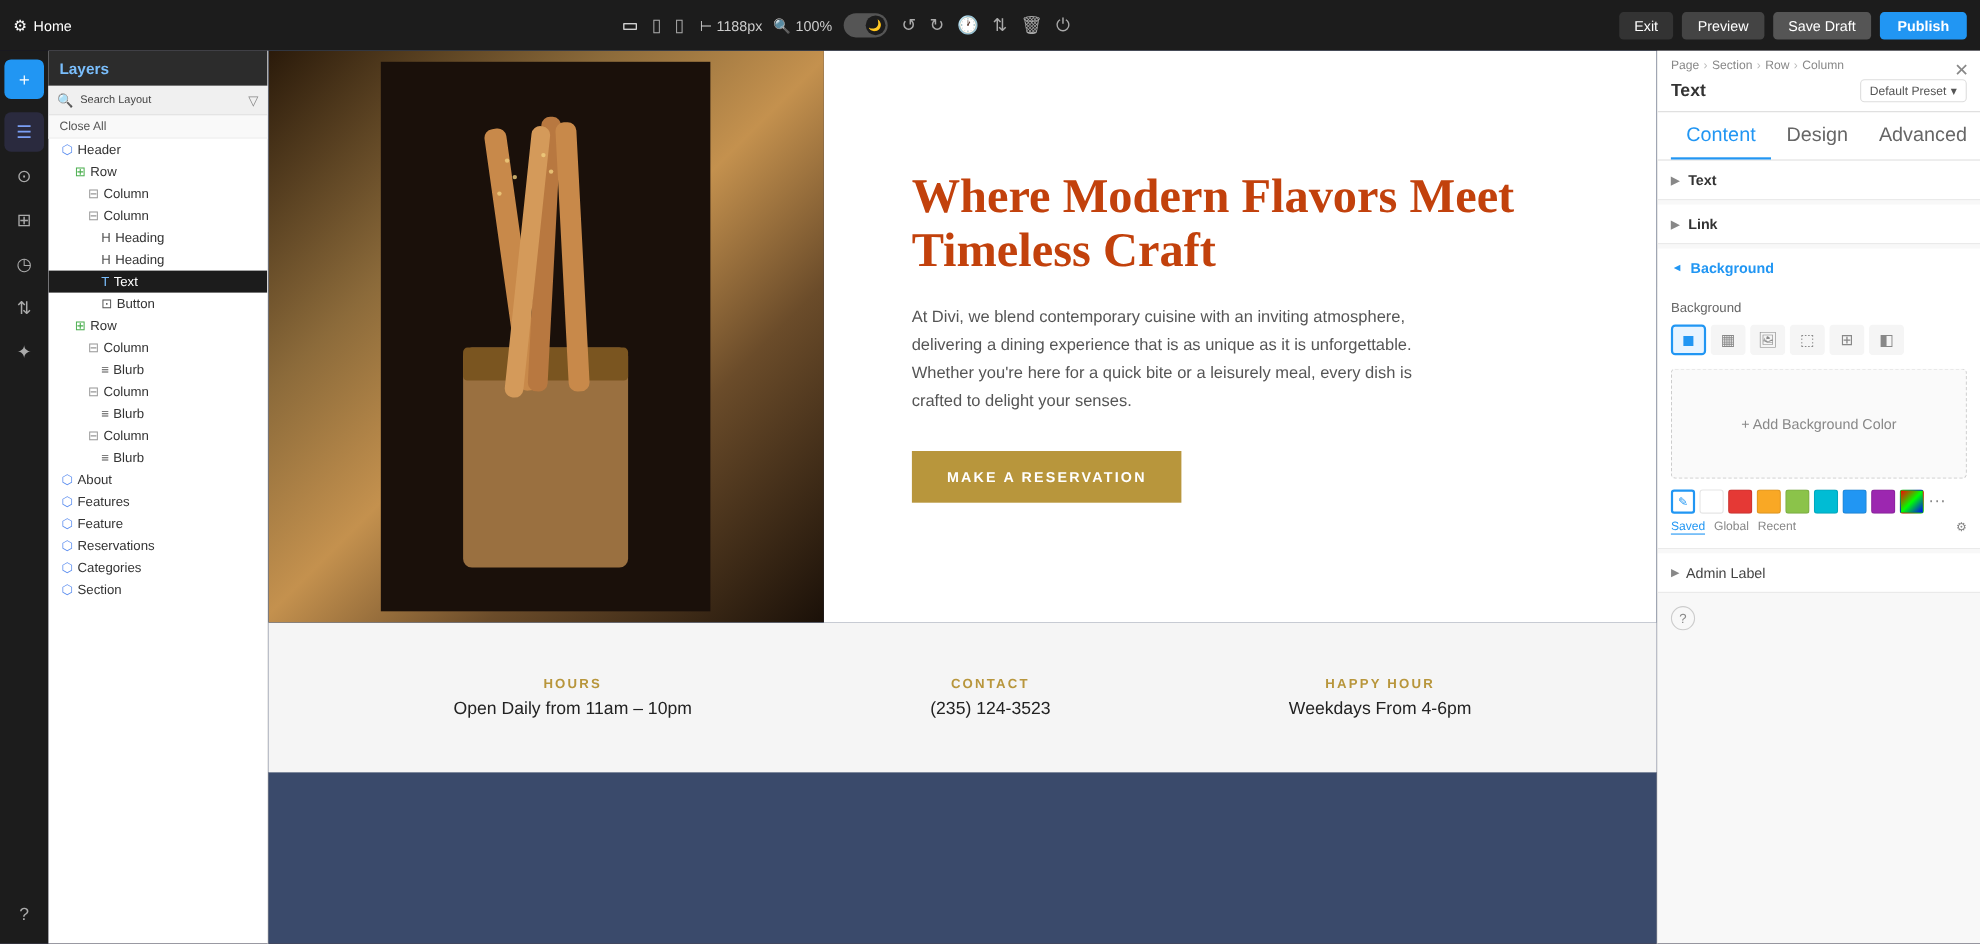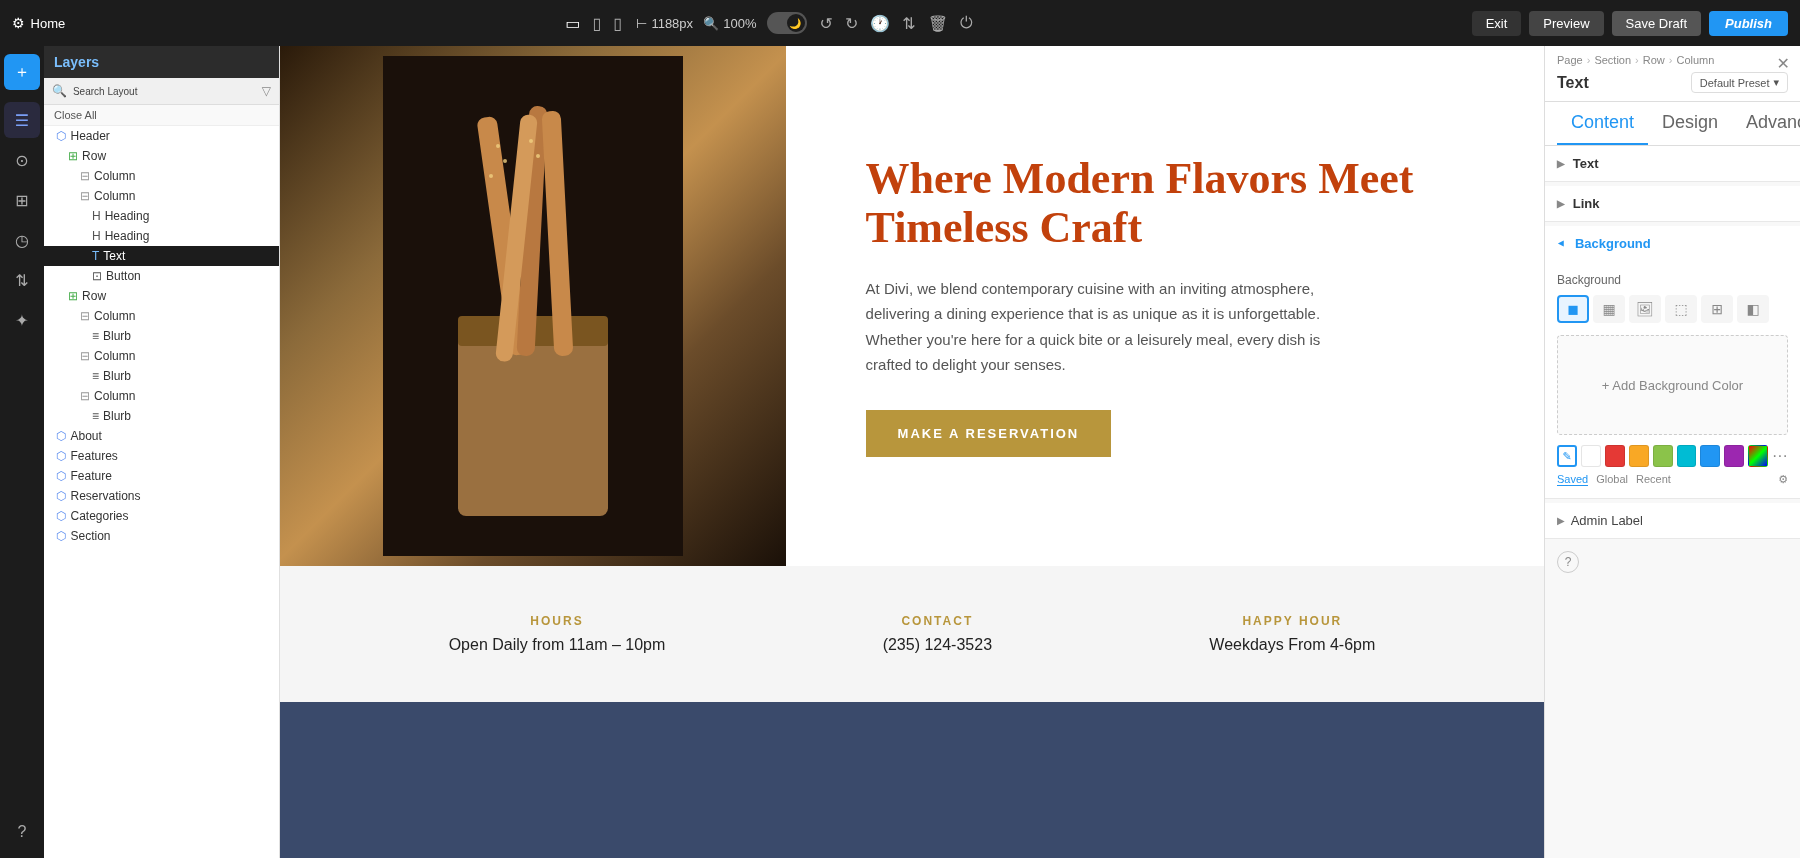--- a/index.html
+++ b/index.html
@@ -25,21 +25,21 @@
 
     .px-display { display: flex; align-items: center; gap: 4px; color: #ccc; font-size: 13px; }
     .zoom-display { display: flex; align-items: center; gap: 4px; color: #ccc; font-size: 13px; }
 
     .toolbar-icons { display: flex; gap: 6px; align-items: center; }
     .toolbar-icon { color: #aaa; font-size: 16px; cursor: pointer; padding: 3px; }
 
     .btn-exit { background: #333; color: #fff; border: none; padding: 5px 14px; border-radius: 4px; font-size: 13px; cursor: pointer; }
     .btn-preview { background: #444; color: #fff; border: none; padding: 5px 14px; border-radius: 4px; font-size: 13px; cursor: pointer; }
     .btn-savedraft { background: #555; color: #fff; border: none; padding: 5px 14px; border-radius: 4px; font-size: 13px; cursor: pointer; }
-    .btn-publish { background: #2196f3; color: #fff; border: none; padding: 5px 16px; border-radius: 4px; font-size: 13px; font-weight: 600; cursor: pointer; font-style: italic; }
+    .btn-publish { background: #2196f3; color: #fff; border: none; padding: 5px 16px; border-radius: 4px; font-size: 13px; font-weight: 600; cursor: pointer; }
 
     .toggle-btn { background: #555; border: none; border-radius: 12px; width: 40px; height: 22px; cursor: pointer; display: flex; align-items: center; padding: 2px; }
     .toggle-knob { width: 18px; height: 18px; background: #1c1c1c; border-radius: 50%; margin-left: auto; display: flex; align-items: center; justify-content: center; color: #fff; font-size: 10px; }
 
     
     .main-area {
       flex: 1;
       display: flex;
       overflow: hidden;
     }
@@ -61,21 +61,21 @@
       border-radius: 6px;
       cursor: pointer;
       color: #aaa;
       font-size: 16px;
     }
     .icon-sidebar-item.active { background: #2a2a3e; color: #7a9ff5; }
     .icon-sidebar-item.add-btn { background: #2196f3; color: #fff; border-radius: 6px; margin-bottom: 8px; }
 
     
     .layers-panel {
-      width: 236px;
+      width: 200px;
       background: #fff;
       display: flex;
       flex-direction: column;
       flex-shrink: 0;
       border-right: 1px solid #e0e0e0;
     }
     .layers-header {
       padding: 8px 10px;
       background: #2c2c2c;
       display: flex;
@@ -233,21 +233,21 @@
       right: 120px;
       pointer-events: none;
     }
     .red-arrow {
       width: 80px;
       height: 80px;
     }
 
     
     .right-panel {
-      width: 256px;
+      width: 294px;
       background: #f8f8f8;
       display: flex;
       flex-direction: column;
       flex-shrink: 0;
       border-left: 1px solid #ddd;
     }
     .right-panel-header {
       background: #fff;
       border-bottom: 1px solid #ddd;
       padding: 8px 12px;

